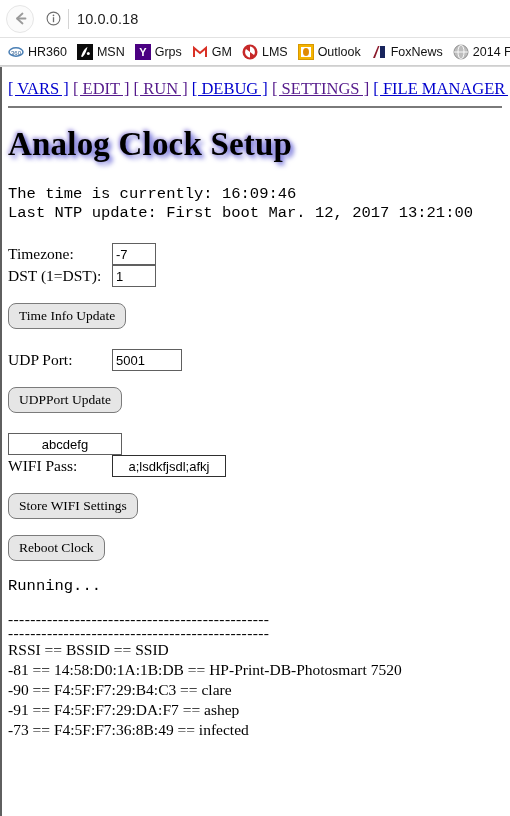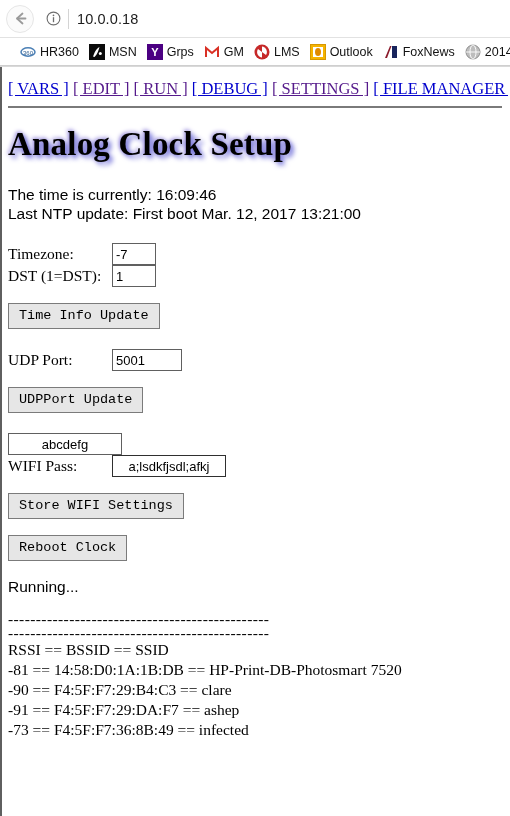--- a/index.html
+++ b/index.html
@@ -54,21 +54,21 @@
     font-family: "Liberation Sans", sans-serif;
     letter-spacing: 0.1px;
     white-space: nowrap;
   }
 
   
   #bookmarks-bar {
     height: 28px;
     display: flex;
     align-items: center;
-    padding-left: 20px;
+    padding-left: 8px;
     background: #ffffff;
     border-bottom: 1px solid #cfcfcf;
     overflow: hidden;
   }
   .bookmark {
     display: flex;
     align-items: center;
     margin-right: 10px;
     white-space: nowrap;
     flex: 0 0 auto;
@@ -129,21 +129,21 @@
     font-family: "Liberation Serif", serif;
     font-size: 33px;
     font-weight: bold;
     color: #000000;
     margin: 18px 0 22px 0;
     text-shadow: 3px 3px 5px #6f6fd8, -1px -1px 4px #8a7ad6;
     letter-spacing: 0.2px;
   }
 
   .body-text {
-    font-family: Liberation Sans, sans-serif;
+    font-family: Liberation Mono, monospace;
     font-size: 15.5px;
     color: #000000;
     line-height: 19px;
   }
   .spacer-16 { height: 16px; }
   .spacer-20 { height: 20px; }
 
   
   .form-row {
     display: flex;
@@ -166,27 +166,27 @@
     border-radius: 0;
   }
   .input-small { width: 44px; }
   .input-port  { width: 70px; }
   .input-wifi  { width: 114px; text-align: center; }
   .text-input.focused {
     border: 1px solid #2f2f2f;
   }
 
   .ui-button {
-    font-family: Liberation Mono, monospace;
+    font-family: Liberation Serif, serif;
     font-size: 13.5px;
     color: #000;
     background: #e6e6e6;
     border: 1px solid #7b7b7b;
     padding: 4px 10px;
-    border-radius: 0;
+    border-radius: 8px;
     cursor: default;
     line-height: 16px;
   }
 
   .sep-dashes {
     font-family: "Liberation Serif", serif;
     font-size: 15.5px;
     color: #000;
     letter-spacing: 0.4px;
     line-height: 14px;

